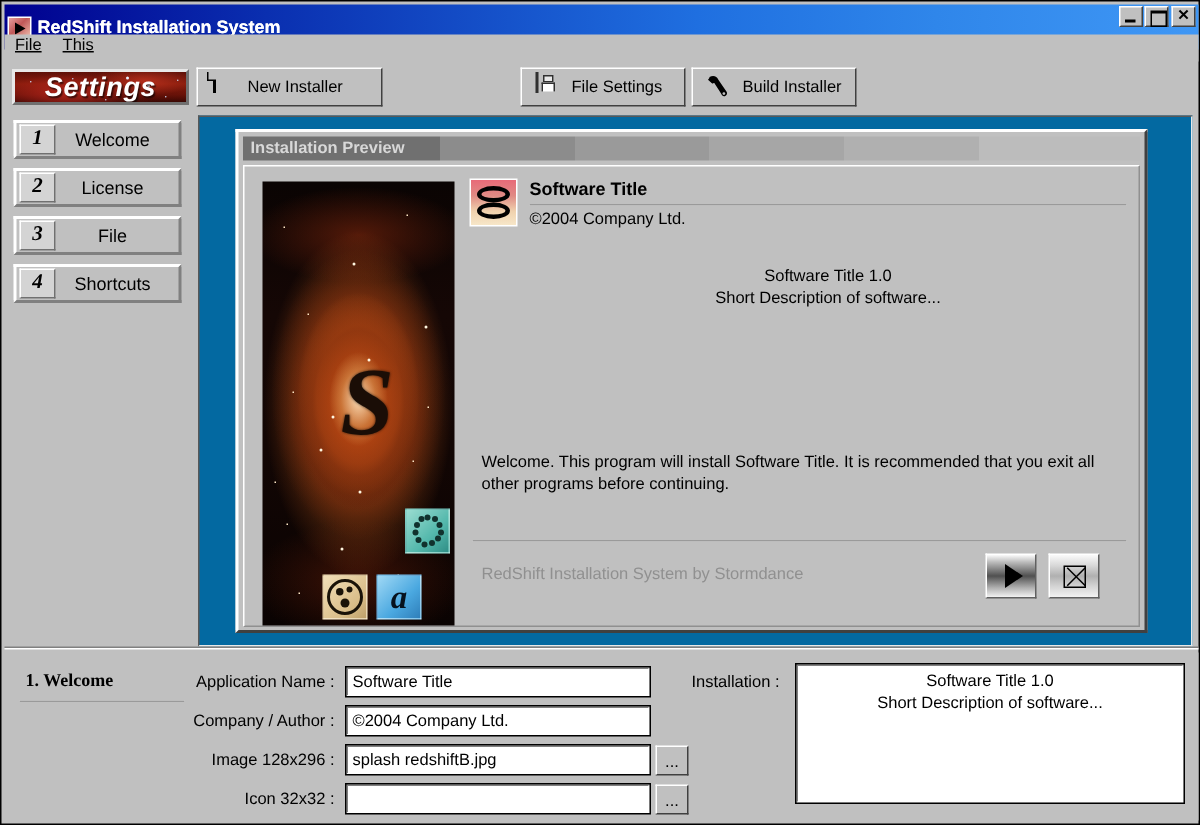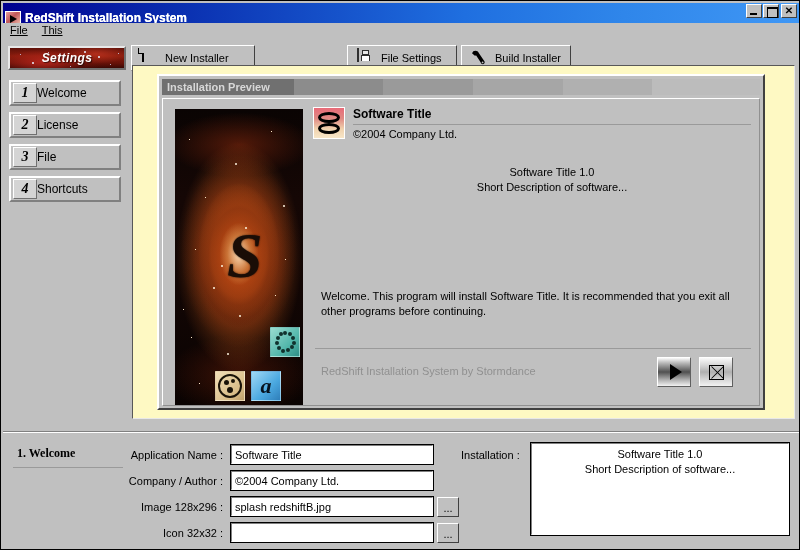--- a/index.html
+++ b/index.html
@@ -95,21 +95,21 @@
       radial-gradient(ellipse 50px 14px at 75% 30%, rgba(200,55,35,0.7) 0%, rgba(90,15,10,0.15) 70%, rgba(0,0,0,0) 100%),
       linear-gradient(to bottom, #5a1008 0%, #8d1d0c 40%, #6a1208 75%, #3a0804 100%);
     display: flex; align-items: center; justify-content: center;
     overflow: hidden;
   }
   .settings-tab .star {
     position: absolute; width: 1px; height: 1px; background: #cfe0ff; border-radius: 50%;
   }
   .settings-tab .star.b { width: 2px; height: 2px; background: #e8f0ff; }
   .settings-tab-label {
-    font-size: 12px; font-style: italic; font-weight: bold; color: #ffffff;
+    font-size: 18px; font-style: italic; font-weight: bold; color: #ffffff;
     letter-spacing: 0.4px; position: relative; z-index: 2;
     text-shadow: 1px 1px 1px rgba(0,0,0,0.6);
   }
 
   .tbtn {
     position: absolute; top: 2px; height: 26px;
     background: #c0c0c0;
     border-top: 1px solid #fff; border-left: 1px solid #fff;
     border-right: 1px solid #404040; border-bottom: 1px solid #404040;
     display: flex; align-items: center; gap: 7px;
@@ -179,27 +179,27 @@
   .navbtn .num {
     width: 24px; height: 20px; margin-left: 2px;
     background: #d4d4d4;
     border-top: 1px solid #ffffff; border-left: 1px solid #ffffff;
     border-right: 1px solid #707070; border-bottom: 1px solid #707070;
     display: flex; align-items: center; justify-content: center;
     font-family: "Liberation Serif", serif;
     font-size: 14px; font-weight: bold; font-style: italic; color: #000;
     flex: none;
   }
-  .navbtn .lbl { flex: 1; text-align: left; padding-right: 6px; }
+  .navbtn .lbl { flex: 1; text-align: center; padding-right: 6px; }
 
   
   .preview-outer {
-    position: absolute; left: 131px; top: 64px;
+    position: absolute; left: 131px; top: 76px;
     width: 663px; height: 354px;
-    background: #fef9c3;
+    background: #0369a1;
     border-top: 1px solid #585858; border-left: 1px solid #585858;
     border-right: 1px solid #e8e8e8; border-bottom: 1px solid #e8e8e8;
   }
   .preview-win {
     position: absolute; left: 24px; top: 8px;
     width: 608px; height: 336px;
     background: #c0c0c0;
     border-top: 2px solid #ffffff; border-left: 2px solid #ffffff;
     border-right: 2px solid #404040; border-bottom: 2px solid #404040;
   }

